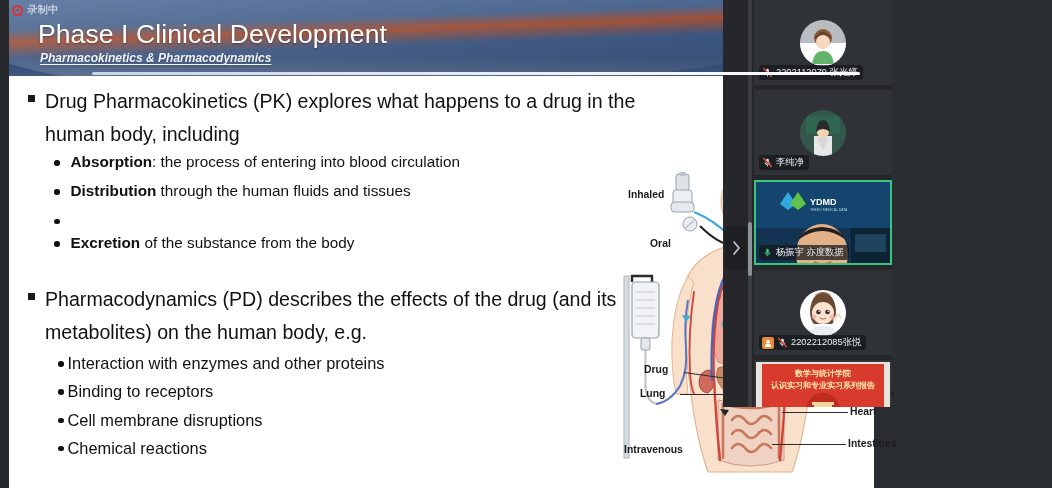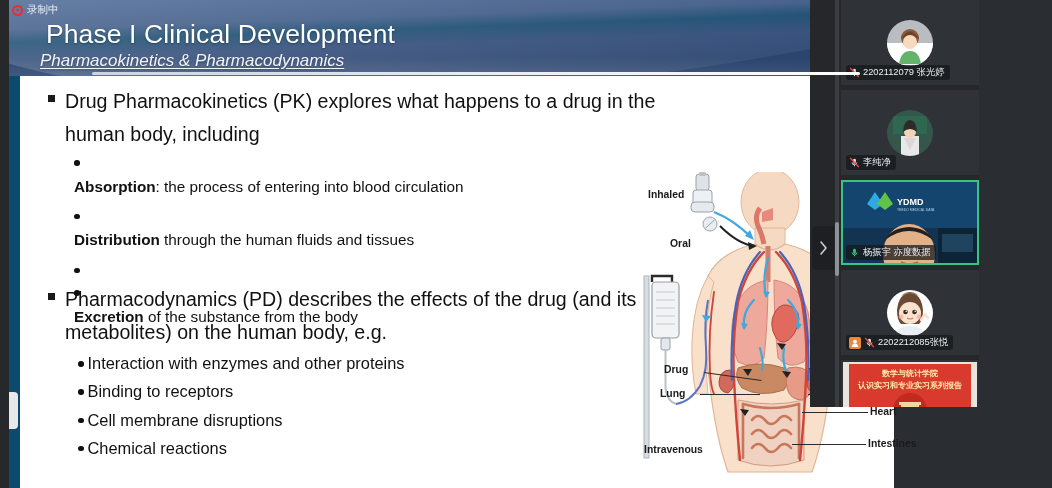--- a/index.html
+++ b/index.html
@@ -5,21 +5,21 @@
   * { box-sizing: border-box; margin: 0; padding: 0; }
   html, body {
     width: 1052px; height: 488px;
     overflow: hidden;
     background: #1b1d21;
     font-family: "Liberation Sans", sans-serif;
   }
   #app { position: relative; width: 1052px; height: 488px; display: flex; background: #2a2d31; }
 
   
-  #stage { position: relative; width: 810px; height: 488px; background: #0c4a6e; flex: none; }
+  #stage { position: relative; width: 723px; height: 488px; background: #c2410c; flex: none; }
 
   .left-rail {
     position: absolute; left: 0; top: 0; width: 9px; height: 488px;
     background: #26282c; z-index: 9;
   }
   .left-grip {
     position: absolute; left: 2px; top: 393px; width: 5px; height: 22px;
     display: flex; flex-direction: column; justify-content: space-evenly; align-items: center;
   }
   .left-grip i { display: block; width: 5px; height: 2px; background: #9aa0a6; }
@@ -47,25 +47,24 @@
   .banner-underline {
     position: absolute; left: 92px; top: 72px; width: 768px; height: 3px;
     background: linear-gradient(90deg, #c9d3e3, #e9eef6 55%, #ffffff);
     border-radius: 2px; z-index: 4;
   }
   .slide-title {
     position: absolute; left: 38px; top: 19px; z-index: 3;
     font-size: 26.5px; color: #ffffff; letter-spacing: .1px;
     text-shadow: 0 1px 2px rgba(0,0,0,.35);
     white-space: nowrap;
-    margin-left: 8px;
   }
   .slide-subtitle {
     position: absolute; left: 40px; top: 51px; z-index: 3;
-    font-size: 17px; color: #f2f5fa; font-style: italic; font-weight: normal;
+    font-size: 12px; color: #f2f5fa; font-style: italic; font-weight: bold;
     text-decoration: underline; text-underline-offset: 2px;
     white-space: nowrap; text-shadow: 0 1px 2px rgba(0,0,0,.3); text-align: center;
   }
 
   
   .rec-badge {
     position: absolute; left: 10px; top: 2px; z-index: 12;
     display: flex; align-items: center; gap: 4px;
     padding: 1px 5px 1px 2px;
   }
@@ -73,38 +72,38 @@
     width: 11px; height: 11px; border-radius: 50%;
     border: 2px solid #e03131; background: transparent; position: relative; flex: none;
   }
   .rec-dot::after {
     content: ""; position: absolute; left: 2.2px; top: 2.2px;
     width: 2.6px; height: 2.6px; border-radius: 50%; background: #e03131;
   }
   .rec-text { font-size: 10.5px; color: #e9edf3; white-space: nowrap; }
 
   
-  .slide-body { position: absolute; left: 20px; top: 76px; width: 874px; height: 412px; background: #fff; text-decoration: underline; }
+  .slide-body { position: absolute; left: 0; top: 76px; width: 874px; height: 412px; background: #fff; text-decoration: underline; }
 
   .l1 { display: flex; align-items: flex-start; gap: 10px; }
   .l1-sq { width: 7px; height: 7px; background: #1a1a1a; flex: none; margin-top: 10px; }
   .l1-text { font-size: 19.6px; color: #111; line-height: 1.66; max-width: 600px; }
 
   .l2row { display: flex; align-items: flex-start; gap: 11px; margin-left: 26px; }
   .l2-dot { width: 5.5px; height: 5.5px; border-radius: 50%; background: #111; flex: none; margin-top: 8px; }
   .l2-text { font-size: 15.3px; color: #111; line-height: 1.33; }
   .l2-text b { font-weight: bold; }
 
   .l3row { display: flex; align-items: flex-start; gap: 4px; margin-left: 30px; }
   .l3-dot { width: 5.5px; height: 5.5px; border-radius: 50%; background: #111; flex: none; margin-top: 8px; }
   .l3-text { font-size: 16.4px; color: #111; line-height: 1.3; }
 
   #blk-pk { position: absolute; left: 28px; top: 9px; width: 620px; }
   #blk-pk-subs { position: absolute; left: 28px; top: 76px; width: 600px; }
-  #blk-pk-subs .l2row { margin-bottom: 9px; flex-direction: column; }
+  #blk-pk-subs .l2row { margin-bottom: 9px; }
   #blk-pd { position: absolute; left: 28px; top: 207px; width: 630px; }
   #blk-pd-subs { position: absolute; left: 28px; top: 277px; width: 520px; }
   #blk-pd-subs .l3row { margin-bottom: 7px; }
 
   
   .figure { position: absolute; left: 622px; top: 96px; width: 258px; height: 330px; }
   .fig-label {
     position: absolute; font-size: 10.4px; font-weight: bold; color: #1a1a1a; white-space: nowrap;
   }
   .lead { position: absolute; background: #2b2b2b; height: 1px; }

